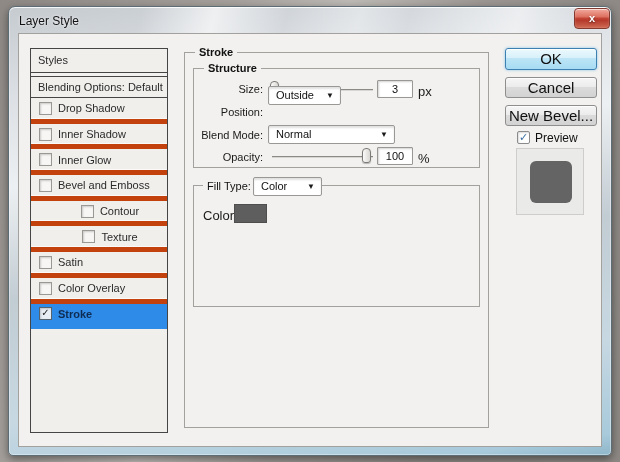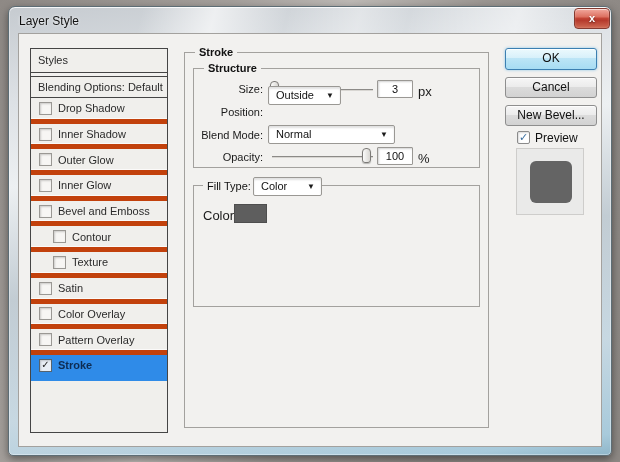--- a/index.html
+++ b/index.html
@@ -44,21 +44,21 @@
     border:1px solid #454545;background:#f0efec;box-sizing:border-box;
     font-size:11px;color:#2b2b2b;
   }
   .styles-header{height:23px;line-height:23px;padding-left:7px;border-bottom:1px solid #454545;}
   .header-gap{height:3px;border-bottom:1px solid #454545;background:#f2f1ef;}
   .blending-row{height:20px;line-height:20px;padding-left:7px;border-bottom:1px solid #454545;}
   .sb-item{
     height:20.7px;display:flex;align-items:center;gap:6px;padding-left:8px;
     border-bottom:5px solid #c2410c;box-shadow:inset 0 -1px 0 rgba(255,255,255,.7);
   }
-  .sb-item.indent{padding-left:22px;}
+  .sb-item.indent{padding-left:22px;justify-content:center;}
   .sb-item.selected{
     background:#2f8be8;border-bottom-color:#2f8be8;box-shadow:none;
     color:#0e2c52;font-weight:bold;
   }
   .cbx{
     width:11px;height:11px;flex:0 0 11px;background:#f7f6f4;
     border:1px solid #9a9894;box-shadow:inset 1px 1px 2px rgba(0,0,0,.18);
     font-size:10px;line-height:10px;text-align:center;color:#222;font-weight:normal;
   }
   .sb-item.selected .cbx{background:#e9eef5;border-color:#55636f;}
@@ -93,21 +93,21 @@
     box-shadow:inset 0 2px 2px rgba(0,0,0,.12);
     font-size:11px;color:#111;line-height:17px;padding-left:7px;cursor:default;
   }
   .dropdown .arrow{
     position:absolute;right:6px;top:0;line-height:17px;font-size:8px;color:#1a1a1a;
   }
   .swatch{position:absolute;box-sizing:border-box;border:1px solid #4e4e4e;}
   
   .btn{
     position:absolute;left:505px;width:92px;height:21px;box-sizing:border-box;
-    border:1px solid #8e8e8e;border-radius:3px;font-size:12px;color:#111;
+    border:1px solid #8e8e8e;border-radius:3px;font-size:15px;color:#111;
     text-align:center;line-height:19px;cursor:default;
     background:linear-gradient(#f6f6f6 0%,#ececec 45%,#dcdcdc 46%,#d2d2d2 100%);
     box-shadow:inset 0 1px 0 rgba(255,255,255,.8);
   }
   .btn-ok{
     top:48px;height:22px;border:1px solid #3c7fb1;
     background:linear-gradient(#ecf9fd 0%,#d7f0fa 45%,#bde5f6 46%,#a7dcf3 100%);
     box-shadow:0 0 3px #8fc5e8, inset 0 1px 0 rgba(255,255,255,.9);
   }
   .btn-cancel{top:77px;}
@@ -146,24 +146,20 @@
       <div class="sb-item">
         <span class="cbx"></span>
         <span>Drop Shadow</span>
       </div>
       <div class="sb-item">
         <span class="cbx"></span>
         <span>Inner Shadow</span>
       </div>
       <div class="sb-item">
         <span class="cbx"></span>
-        <span>Outer Glow</span>
-      </div>
-      <div class="sb-item">
-        <span class="cbx"></span>
         <span>Inner Glow</span>
       </div>
       <div class="sb-item">
         <span class="cbx"></span>
         <span>Bevel and Emboss</span>
       </div>
       <div class="sb-item indent">
         <span class="cbx"></span>
         <span>Contour</span>
       </div>
@@ -171,24 +167,20 @@
         <span class="cbx"></span>
         <span>Texture</span>
       </div>
       <div class="sb-item">
         <span class="cbx"></span>
         <span>Satin</span>
       </div>
       <div class="sb-item">
         <span class="cbx"></span>
         <span>Color Overlay</span>
-      </div>
-      <div class="sb-item">
-        <span class="cbx"></span>
-        <span>Pattern Overlay</span>
       </div>
       <div class="sb-item selected" style="background: rgb(47, 139, 232);">
         <span class="cbx">✓</span>
         <span>Stroke</span>
       </div>
     </div>
 </div>
 
 <div class="grp grp-stroke">
   <span class="legend legend-stroke">Stroke</span>

